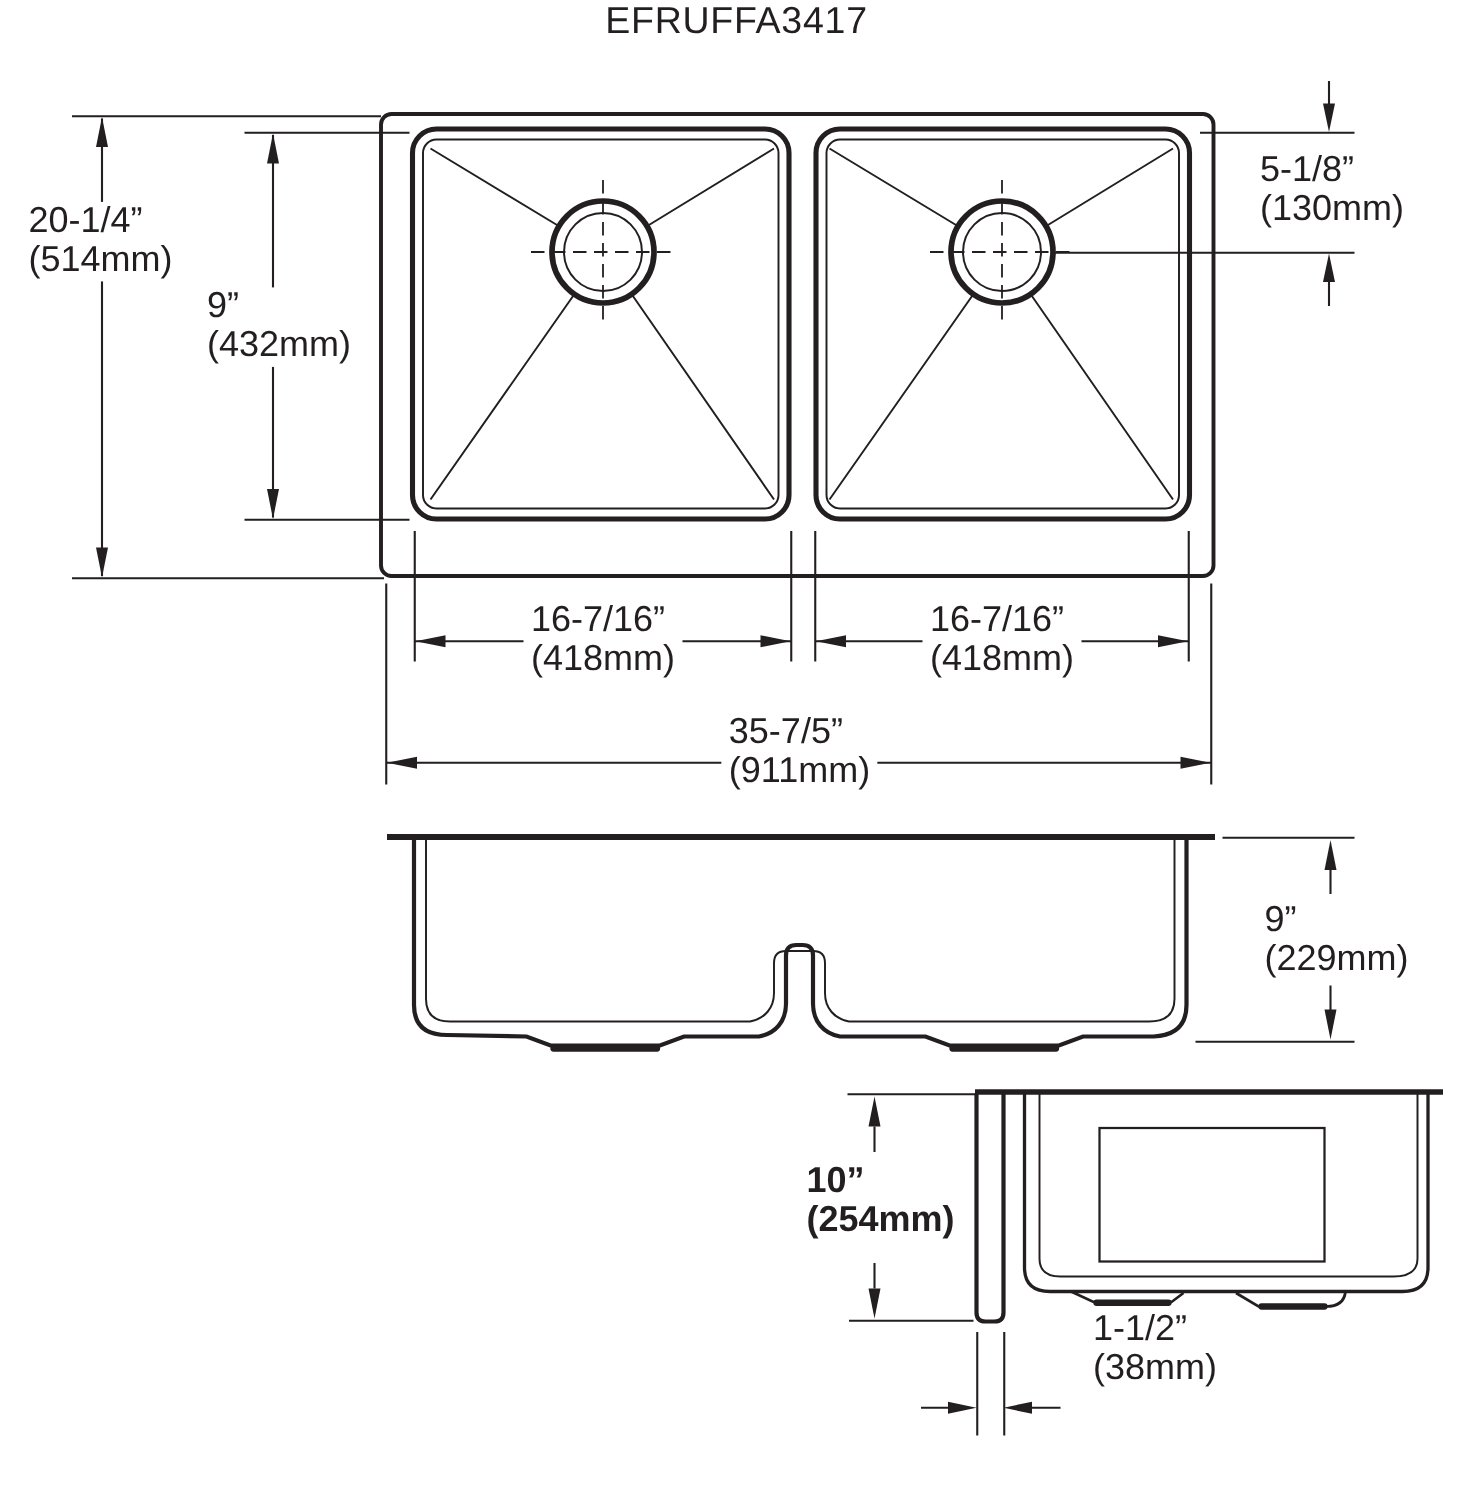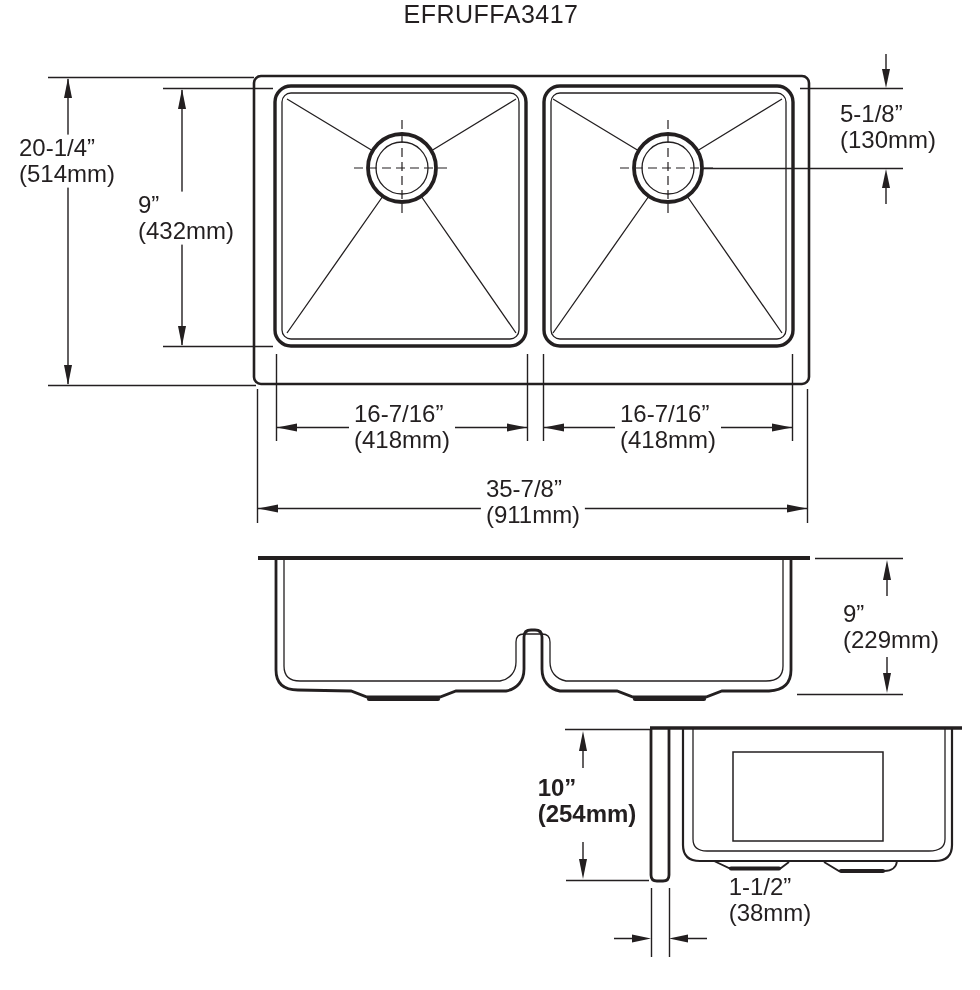--- a/index.html
+++ b/index.html
@@ -163,21 +163,21 @@
     <span>16-7/16”</span>
     <span>(418mm)</span>
   </div>
 
   <div class="dim-label" style="left:668px; top:427px;">
     <span>16-7/16”</span>
     <span>(418mm)</span>
   </div>
 
   <div class="dim-label" style="left:533px; top:502px;">
-    <span>35-7/8”</span>
+    <span>35-7/5”</span>
     <span>(911mm)</span>
   </div>
 
   <div class="dim-label" style="left:891px; top:627px;">
     <span>9”</span>
     <span>(229mm)</span>
   </div>
 
   <div class="dim-label" style="left:587px; top:801px;font-weight:bold;">
     <span>10”</span>

